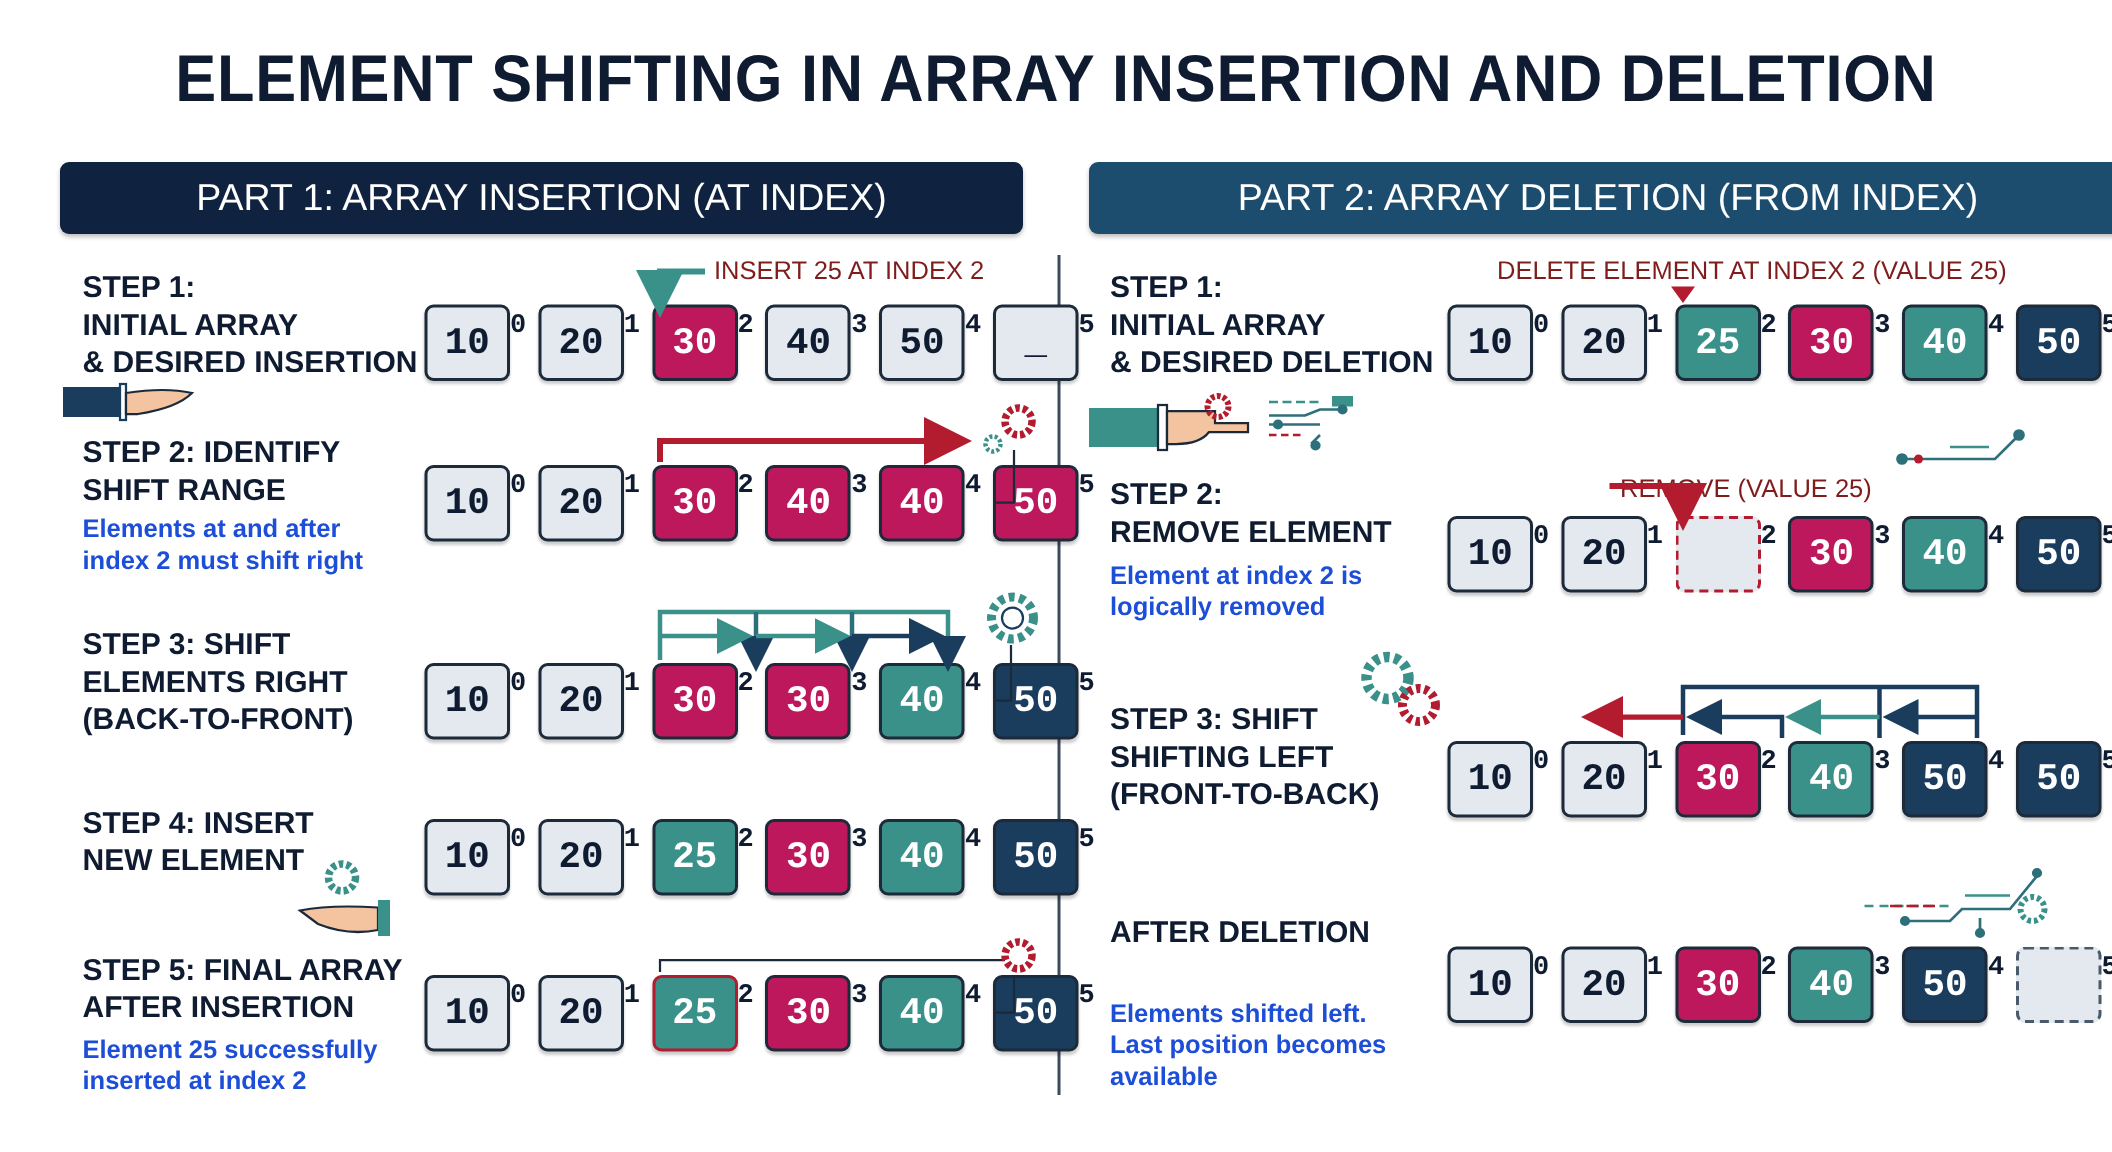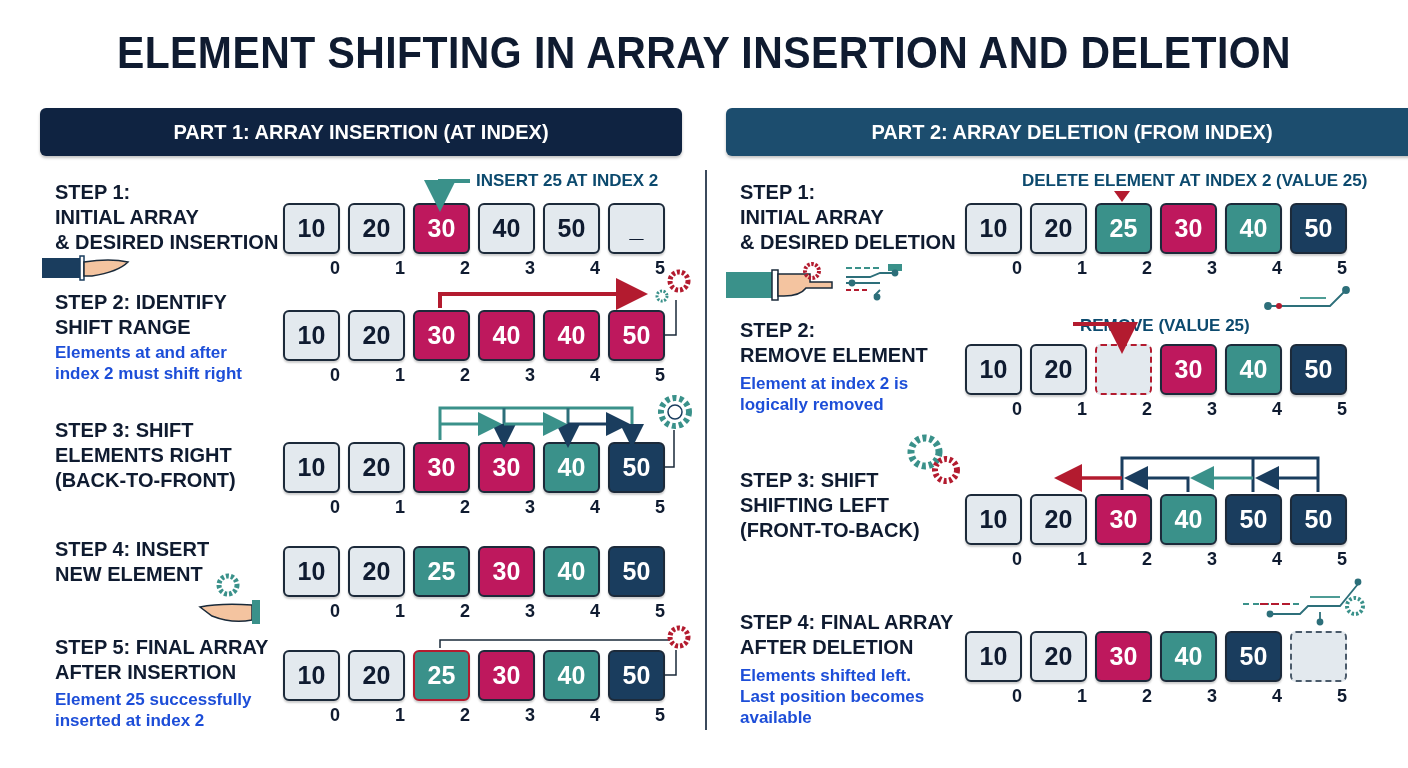--- a/index.html
+++ b/index.html
@@ -7,47 +7,47 @@
     width: 1408px; height: 768px; background: #ffffff; position: relative; overflow: hidden;
     font-family: "Liberation Sans", "DejaVu Sans", sans-serif; color: #0d1a2e;
   }
   .main-title {
     position: absolute; left: 0; top: 28px; width: 1408px; text-align: center;
     font-size: 44px; font-weight: 700; letter-spacing: 0.5px; color: #0f1b30;
     transform: scaleX(0.93);
   }
   .part-header {
     position: absolute; top: 108px; height: 48px; border-radius: 6px; color: #fff;
-    font-size: 20px; font-weight: 700; text-align: center; line-height: 48px;
+    font-size: 25px; font-weight: 400; text-align: center; line-height: 48px;
     box-shadow: 0 2px 3px rgba(0,0,0,0.25);
   }
   .part1 { left: 40px; width: 642px; background: #0f2341; }
   .part2 { left: 726px; width: 692px; background: #1c4d6e; }
   .divider { position: absolute; left: 705px; top: 170px; width: 1.5px; height: 560px; background: #3b4a5c; }
 
   .step-label { position: absolute; font-weight: 700; font-size: 20px; line-height: 25px; color: #0f1b30; }
   .step-desc { position: absolute; font-size: 17px; line-height: 21px; color: #1d4ed8; font-weight: 600; }
 
   .array { position: absolute; display: flex; gap: 8px; }
-  .cell-wrap { display: flex; flex-direction: column; align-items: flex-end; }
+  .cell-wrap { display: flex; flex-direction: row; align-items: flex-start; font-family: Liberation Mono, monospace; }
   .cell {
     width: 57px; height: 51px; border-radius: 6px; border: 2px solid #1c2a3a;
     display: flex; align-items: center; justify-content: center;
     font-size: 25px; font-weight: 700; box-shadow: 0 2px 2px rgba(0,0,0,0.2);
   }
   .c-light { background: #e3e9ee; color: #0f1b30; }
   .c-red { background: #be185d; color: #fff; }
   .c-teal { background: #3a918a; color: #fff; }
   .c-navy { background: #1a3d5e; color: #fff; }
   .c-empty-red { background: #e3e9ee; border: 2px dashed #b31b2f; box-shadow: none; }
   .c-empty-gray { background: #e3e9ee; border: 2px dashed #4a5a6a; box-shadow: none; }
   .c-teal-redborder { background: #3a918a; color: #fff; border-color: #b31b2f; }
   .idx { font-size: 18px; font-weight: 700; margin-top: 4px; color: #0f1b30; }
 
-  .annot { position: absolute; font-size: 17px; font-weight: 700; color: #0c4a6e; }
+  .annot { position: absolute; font-size: 17px; font-weight: 400; color: #7f1d1d; }
   svg.overlay { position: absolute; left: 0; top: 0; pointer-events: none; }
 </style>
 </head>
 <body>
 
 <div class="main-title">ELEMENT SHIFTING IN ARRAY INSERTION AND DELETION</div>
 
 <div class="part-header part1">PART 1: ARRAY INSERTION (AT INDEX)</div>
 <div class="part-header part2">PART 2: ARRAY DELETION (FROM INDEX)</div>
 <div class="divider"></div>
@@ -216,21 +216,21 @@
       <div class="cell c-navy">50</div>
       <div class="idx">5</div>
     </div>
 </div>
 
 <div class="step-label" style="left:740px; top:180px;">
   <div>STEP 1:</div>
   <div>INITIAL ARRAY</div>
   <div>&amp; DESIRED DELETION</div>
 </div>
-<div class="annot" style="left:998px; top:171px;margin-left:24px;">DELETE ELEMENT AT INDEX 2 (VALUE 25)</div>
+<div class="annot" style="left:998px; top:171px;">DELETE ELEMENT AT INDEX 2 (VALUE 25)</div>
 <div class="array" style="left:965px; top:203px;">
   <div class="cell-wrap">
       <div class="cell c-light">10</div>
       <div class="idx">0</div>
     </div>
   <div class="cell-wrap">
       <div class="cell c-light">20</div>
       <div class="idx">1</div>
     </div>
   <div class="cell-wrap">
@@ -313,21 +313,20 @@
       <div class="cell c-navy">50</div>
       <div class="idx">4</div>
     </div>
   <div class="cell-wrap">
       <div class="cell c-navy">50</div>
       <div class="idx">5</div>
     </div>
 </div>
 
 <div class="step-label" style="left:740px; top:610px;">
-  <div>STEP 4: FINAL ARRAY</div>
   <div>AFTER DELETION</div>
 </div>
 <div class="step-desc" style="left:740px; top:665px;">
   <div>Elements shifted left.</div>
   <div>Last position becomes</div>
   <div>available</div>
 </div>
 <div class="array" style="left:965px; top:631px;">
   <div class="cell-wrap">
       <div class="cell c-light">10</div>

